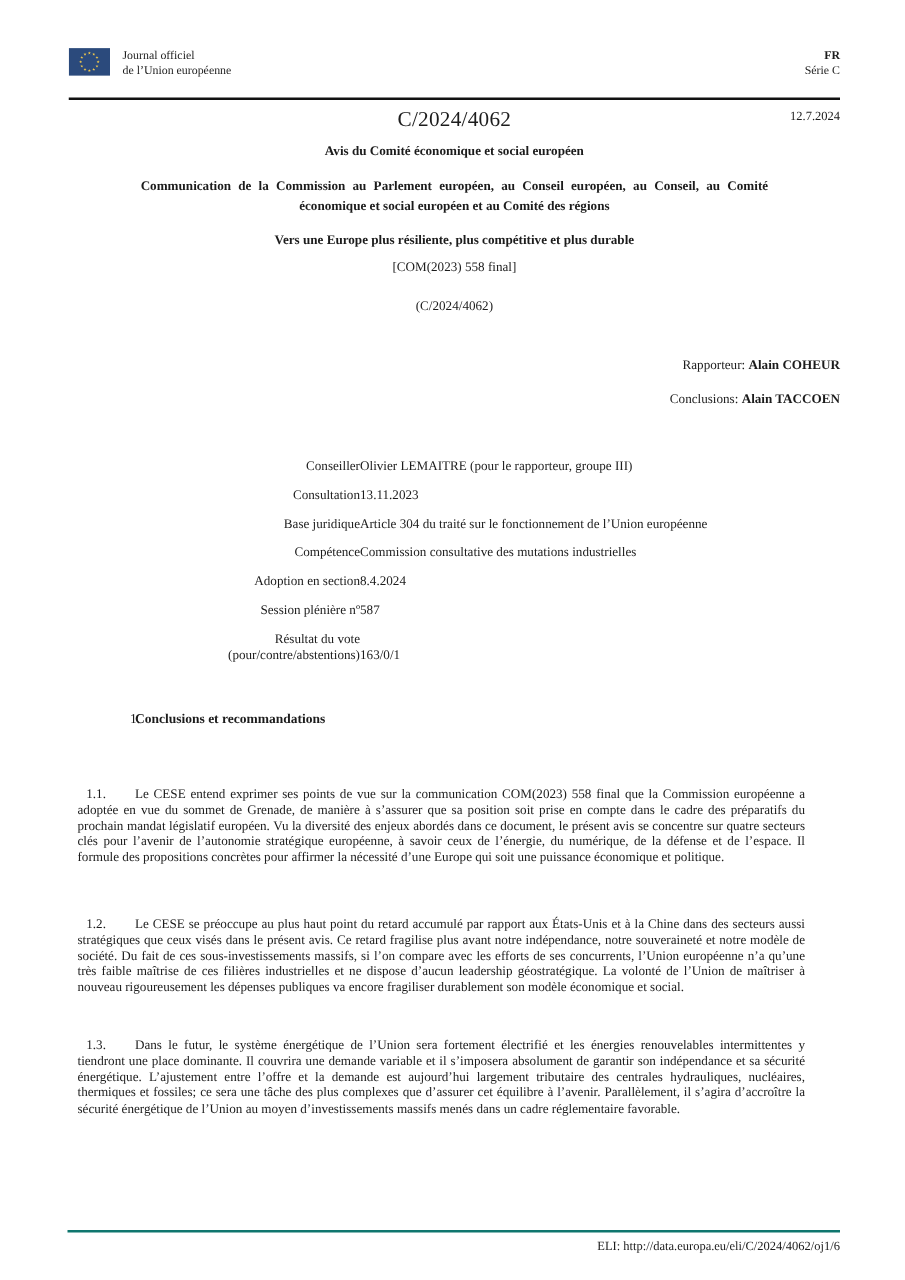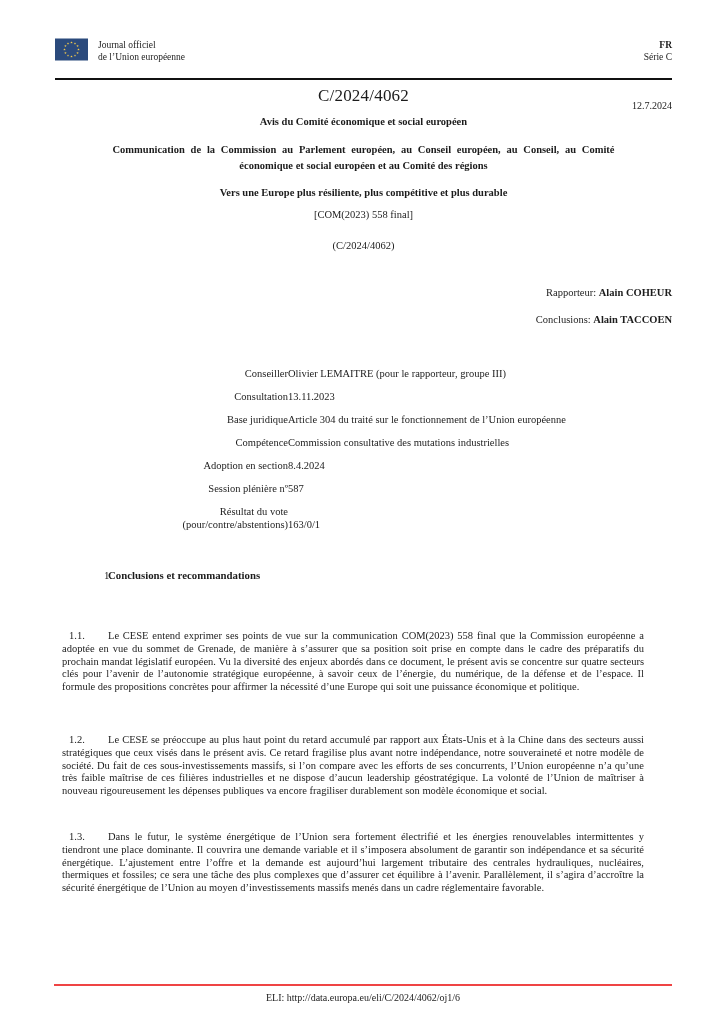--- a/index.html
+++ b/index.html
@@ -22,21 +22,21 @@
   .header-top { display: flex; justify-content: space-between; align-items: flex-end; gap: 24px; }
   .header-left { display: flex; align-items: flex-start; gap: 10px; }
   .flag { width: 33px; height: 23px; display: block; }
   .journal-title { font-size: 9.5px; line-height: 12px; padding-top: 1px; }
   .header-right { text-align: right; font-size: 9.5px; line-height: 12px; padding-top: 1px; }
   .lang-code { font-weight: bold; }
   .rule { border-top: 2px solid #111; margin-top: 15px; }
 
   .docnum-row { position: relative; margin-top: 6px; text-align: center; }
   .docnum { font-size: 17px; line-height: 19px; letter-spacing: .2px; }
-  .issue-date { position: absolute; right: 0; top: 14px; font-size: 10px; }
+  .issue-date { position: absolute; right: 0; top: 2px; font-size: 10px; }
 
   
   .titles { text-align: center; }
   .t-avis { font-size: 10.5px; font-weight: bold; margin: 10px 0 0 0; line-height: 13px; }
   .t-comm {
     font-size: 10.5px; font-weight: bold; margin: 14px auto 0 auto;
     width: 502px; line-height: 16px;
     text-align: justify; text-align-last: center;
   }
   .t-vers { font-size: 10.5px; font-weight: bold; margin: 12px 0 0 0; line-height: 13px; }
@@ -71,23 +71,23 @@
     margin: 0;
   }
   p.para .pnum { display: inline-block; width: 39px; text-indent: 0; }
   p.p1 { margin-top: 48px; }
   p.p2 { margin-top: 40px; }
   p.p3 { margin-top: 33px; }
 
   
   footer.page-footer {
     position: absolute; left: 54px; right: 52px; bottom: 20px;
-    border-top: 2px solid #ef4444;
+    border-top: 2px solid #0f766e;
     padding-top: 6px;
-    display: flex; justify-content: center;
+    display: flex; justify-content: flex-end;
     font-size: 10px; line-height: 12px;
   }
   .eli-link { color: #1c1c1c; text-decoration: none; }
 </style>
 </head>
 <body>
 
 <div class="page">
 
   <header>

